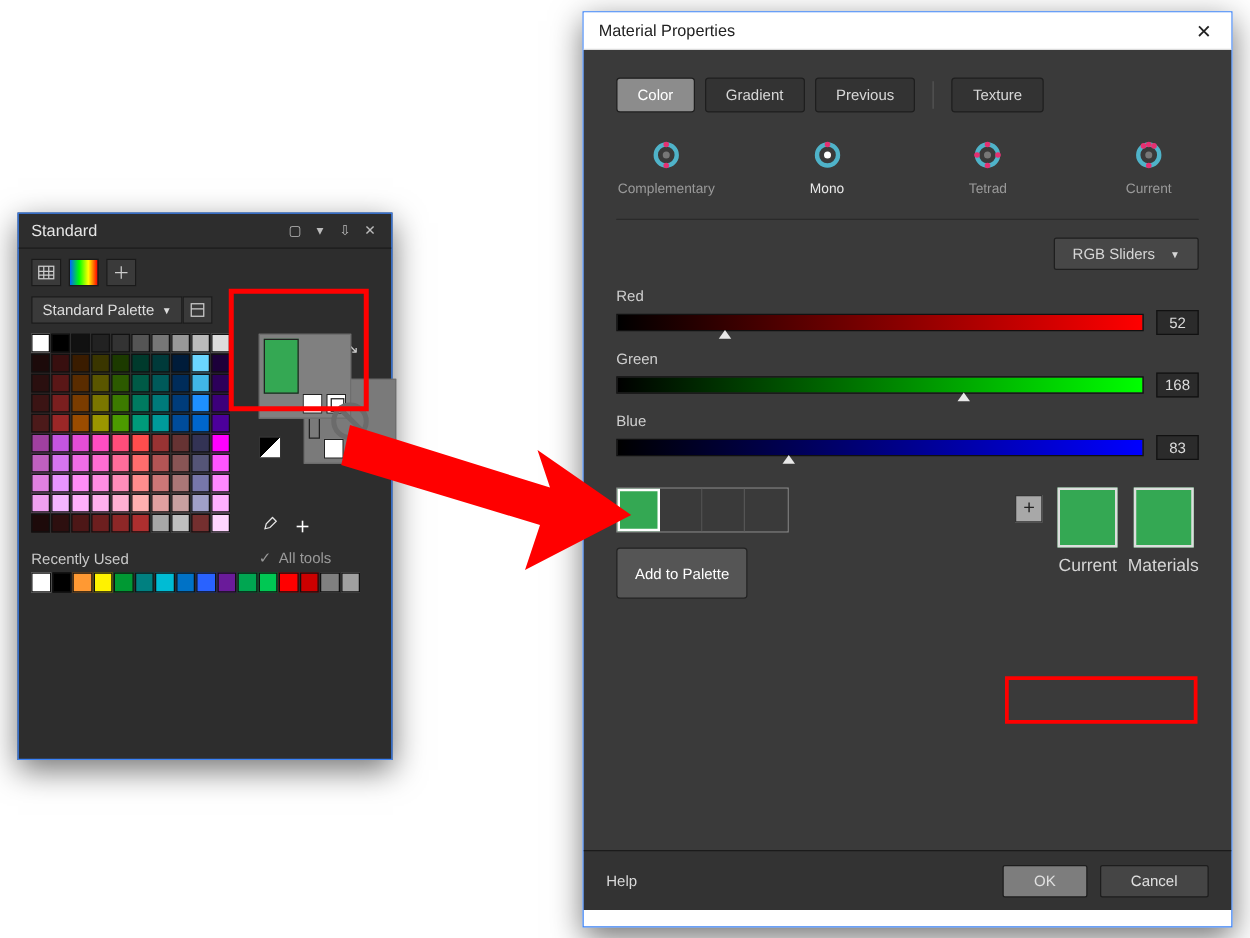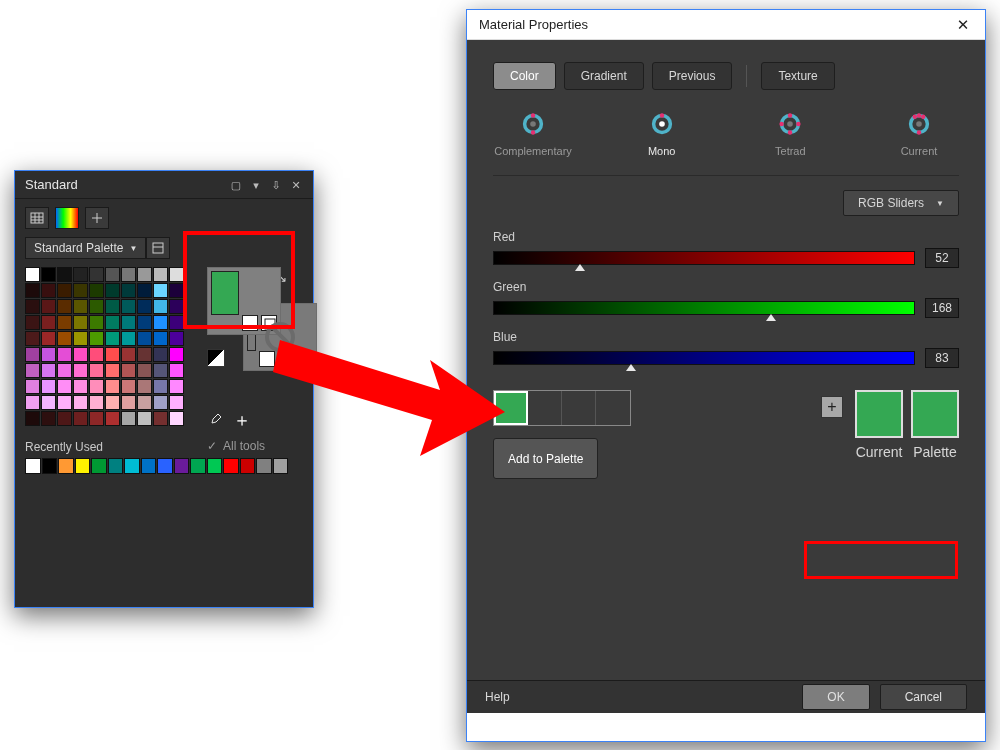--- a/index.html
+++ b/index.html
@@ -112,21 +112,21 @@
   .addp{margin-top:12px;height:41px;padding:0 14px;background:#555;color:#ffffff;
     border:1px solid #222;border-radius:3px;display:inline-flex;align-items:center;}
   .cmp{display:flex;align-items:flex-end;gap:8px;}
   .cmp .plus{width:22px;height:22px;background:#a8a8a8;color:#222;border:1px solid #333;
     display:flex;align-items:center;justify-content:center;font-size:16px;margin-right:4px;
     align-self:flex-start;margin-top:6px;}
   .cmp .col{display:flex;flex-direction:column;align-items:center;gap:6px;}
   .cmp .col .box{width:48px;height:48px;border:2px solid #ddd;background:#34a853;}
   .cmp .col .lab{font-size:14px;color:#d6d6d6;}
 
-  .pfoot{height:33px;background:#333;display:flex;align-items:center;
+  .pfoot{height:48px;background:#333;display:flex;align-items:center;
     padding:0 18px;gap:10px;border-top:1px solid #1b1b1b;}
   .pfoot .sp{flex:1;}
   .fbtn{height:26px;padding:0 24px;background:#454545;border:1px solid #1d1d1d;
     color:#e0e0e0;border-radius:2px;display:flex;align-items:center;}
   .fbtn.ok{background:#7d7d7d;}
 
   svg.wheel{width:28px;height:28px;}
 </style>
 </head>
 <body>
@@ -464,21 +464,21 @@
       </div>
       <div style="flex:1"></div>
       <div class="cmp">
         <div class="plus">+</div>
         <div class="col">
           <div class="box" id="curbox" style="background: rgb(52, 168, 83);"></div>
           <span class="lab">Current</span>
         </div>
         <div class="col">
           <div class="box" id="prevbox" style="background: rgb(52, 168, 83);"></div>
-          <span class="lab">Palette</span>
+          <span class="lab">Materials</span>
         </div>
       </div>
     </div>
   </div>
 
   <div class="pfoot">
     <span>Help</span>
     <span class="sp"></span>
     <div class="fbtn ok">
         <span>OK</span>

